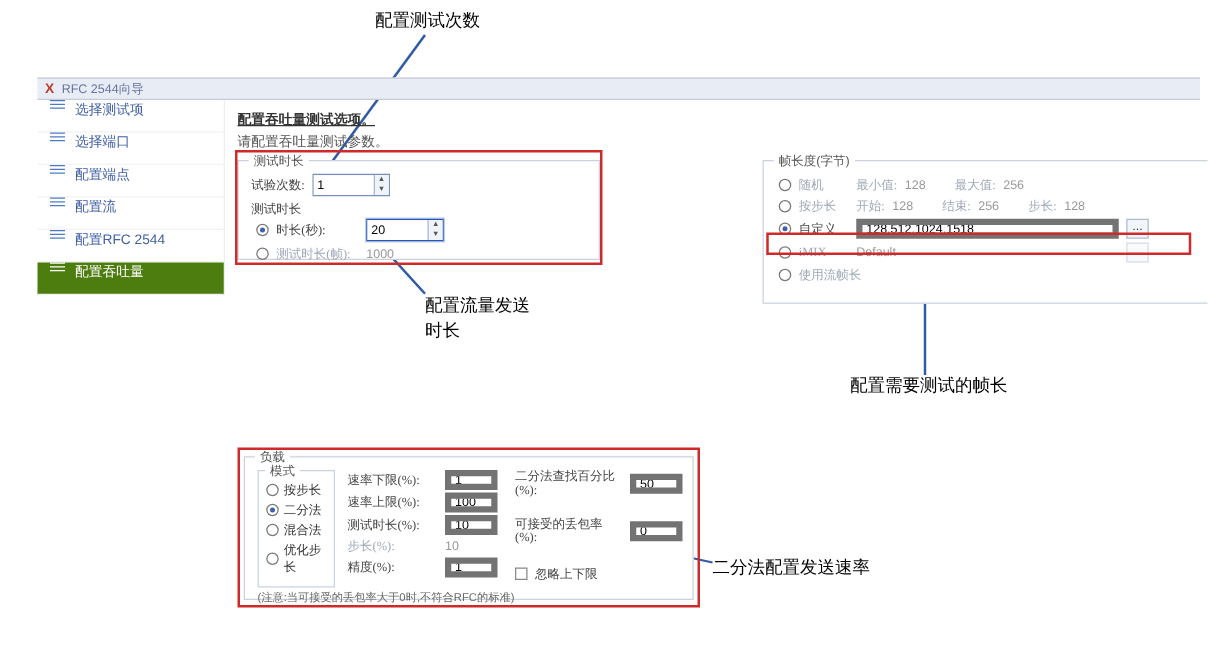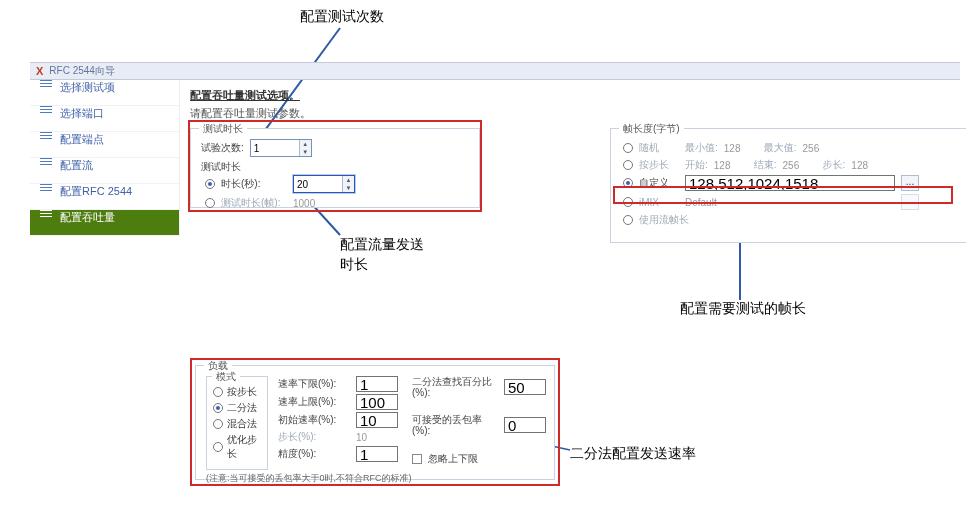--- a/index.html
+++ b/index.html
@@ -132,27 +132,27 @@
   .hl2 { left: 613px; top: 186px; width: 340px; height: 18px; }
   .hl3 { left: 190px; top: 358px; width: 370px; height: 128px; }
 
   .field-row {
     display: flex;
     align-items: center;
     margin-bottom: 3px;
     font-size: 10px;
     gap: 6px;
   }
-  .field-label { color: #444; }
+  .field-label { color: #444; font-family: Liberation Serif, serif; }
   .field-label.muted { color: #9ea9b6; }
   input[type="text"] {
-    border: 1px solid #737373;
+    border: 5px solid #737373;
     height: 16px;
     padding: 0 3px;
-    font-size: 15px;
+    font-size: 10px;
   }
   .spinner {
     display: inline-flex;
     align-items: stretch;
     height: 18px;
     border: 1px solid #7590c0;
   }
   .spinner input {
     border: none;
     width: 48px;
@@ -418,21 +418,21 @@
       <div class="params-col">
         <div class="field-row">
           <span class="field-label lbl">速率下限(%):</span>
           <input class="small-input" type="text" value="1" style="">
         </div>
         <div class="field-row">
           <span class="field-label lbl">速率上限(%):</span>
           <input class="small-input" type="text" value="100" style="">
         </div>
         <div class="field-row">
-          <span class="field-label lbl">初始速率(%):</span>
+          <span class="field-label lbl">测试时长(%):</span>
           <input class="small-input" type="text" value="10" style="">
         </div>
         <div class="field-row">
           <span class="field-label lbl muted">步长(%):</span>
           <span class="val-static">10</span>
         </div>
         <div class="field-row">
           <span class="field-label lbl">精度(%):</span>
           <input class="small-input" type="text" value="1" style="">
         </div>

